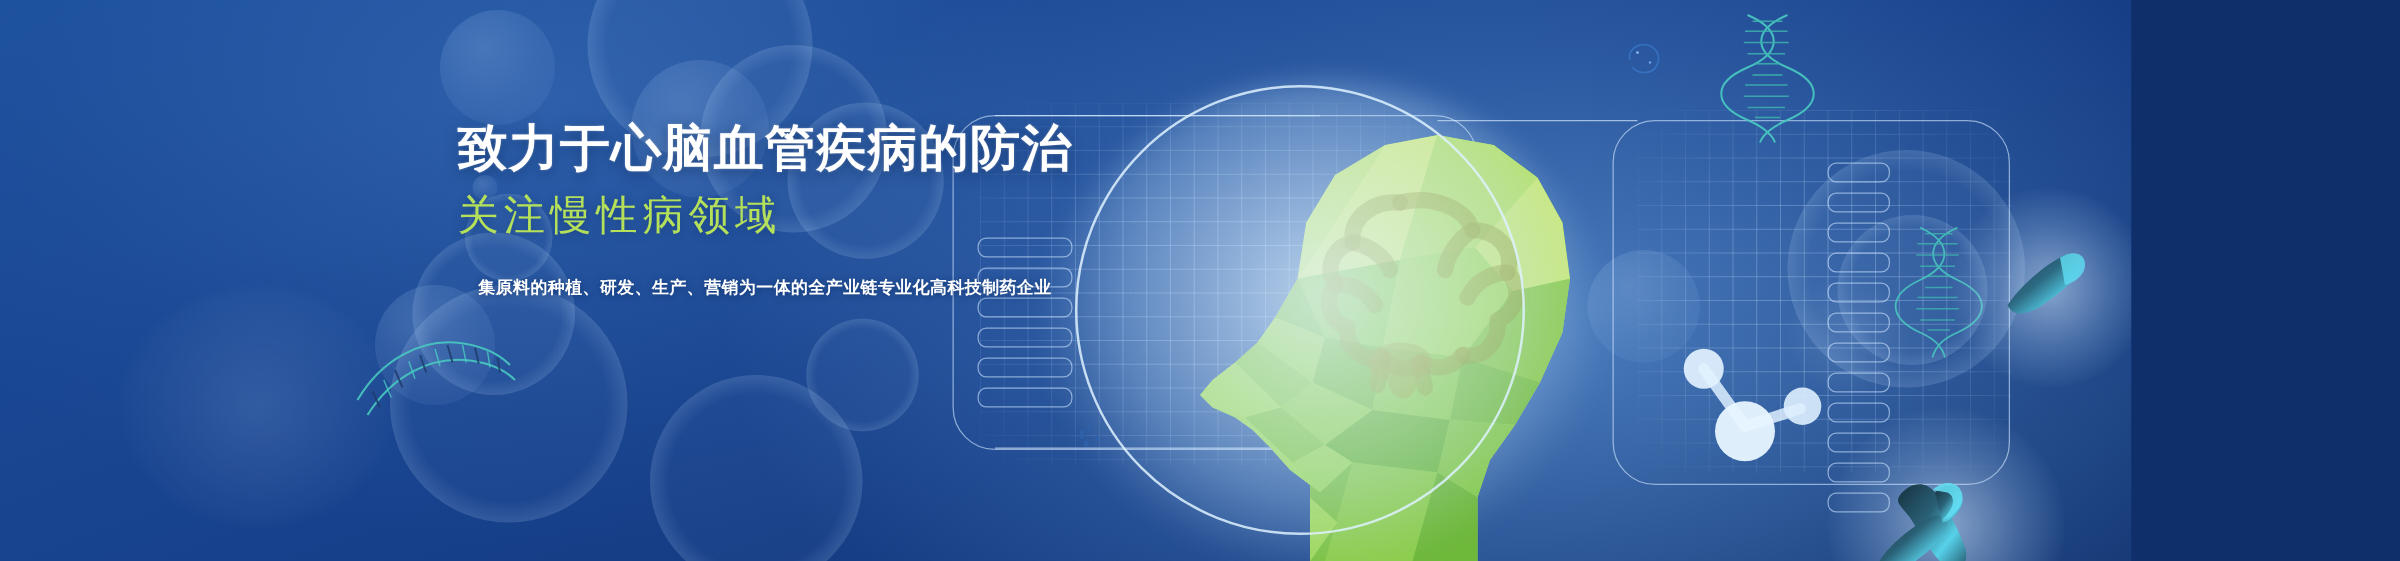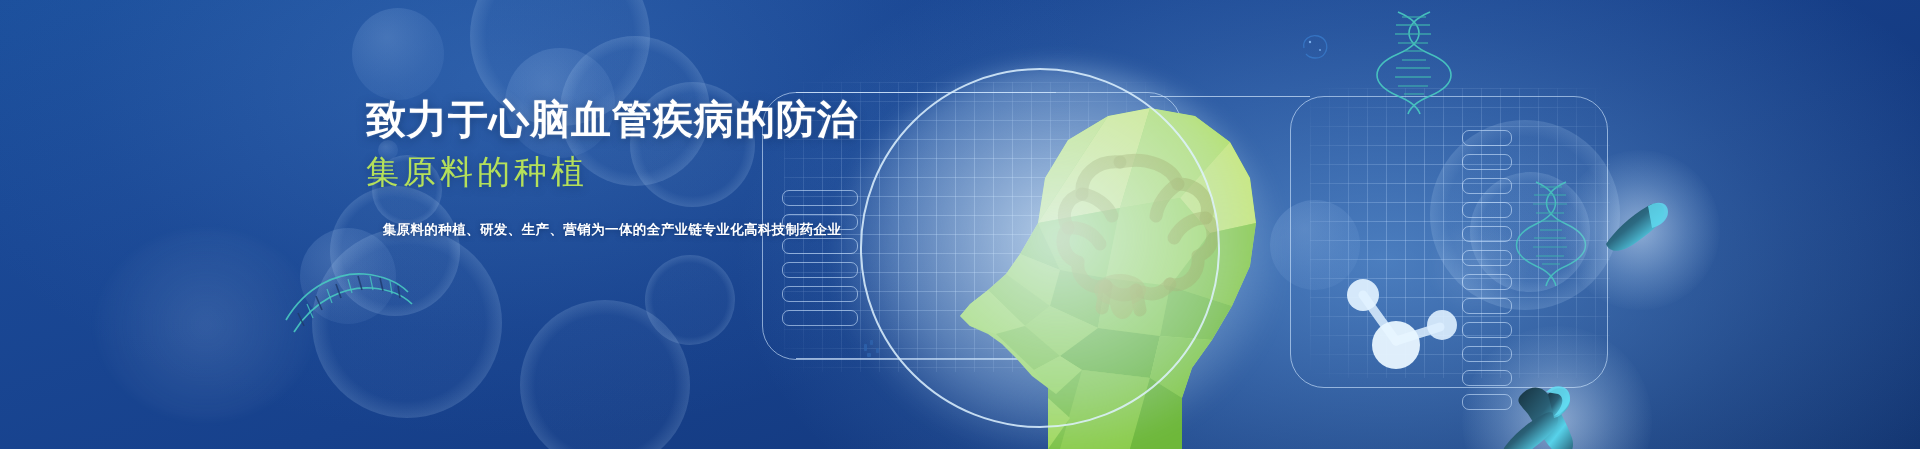--- a/index.html
+++ b/index.html
@@ -1,19 +1,19 @@
 <!DOCTYPE html>
 <html><head>
 <meta charset="utf-8">
 <style>
   * { margin:0; padding:0; box-sizing:border-box; }
   html,body { background:#0f2f6b; }
   .banner {
     position:relative;
-    width:1920px; height:449px;
+    width:1705px; height:449px;
     overflow:hidden;
     font-family:"Liberation Sans","DejaVu Sans",sans-serif;
     background:
       radial-gradient(ellipse 900px 520px at 72% 58%, rgba(120,180,240,0.55) 0%, rgba(120,180,240,0.18) 45%, rgba(120,180,240,0) 72%),
       radial-gradient(ellipse 760px 460px at 26% 18%, rgba(90,150,220,0.30) 0%, rgba(90,150,220,0.05) 55%, rgba(90,150,220,0) 78%),
       linear-gradient(160deg, #1b4f9c 0%, #1a4895 22%, #17418c 48%, #143a80 72%, #123470 100%);
   }
 
   
   .bokeh { position:absolute; border-radius:50%; pointer-events:none; }
@@ -352,17 +352,17 @@
         <rect x="9" y="23" width="4" height="4" rx="1"></rect>
         <rect x="18" y="18" width="3" height="5" rx="1"></rect>
       </g>
     </svg>
   </div>
 
   <div class="copy">
     <h1 class="title-1">
       <span>致力于</span><span class="accent">心脑血管疾病</span><span>的防治</span>
     </h1>
-    <h2 class="title-2">集原料的种植</h2>
+    <h2 class="title-2">关注慢性病领域</h2>
     <p class="subtitle">集原料的种植、研发、生产、营销为一体的全产业链专业化高科技制药企业</p>
   </div>
 
 </div>
 
 </body></html>

